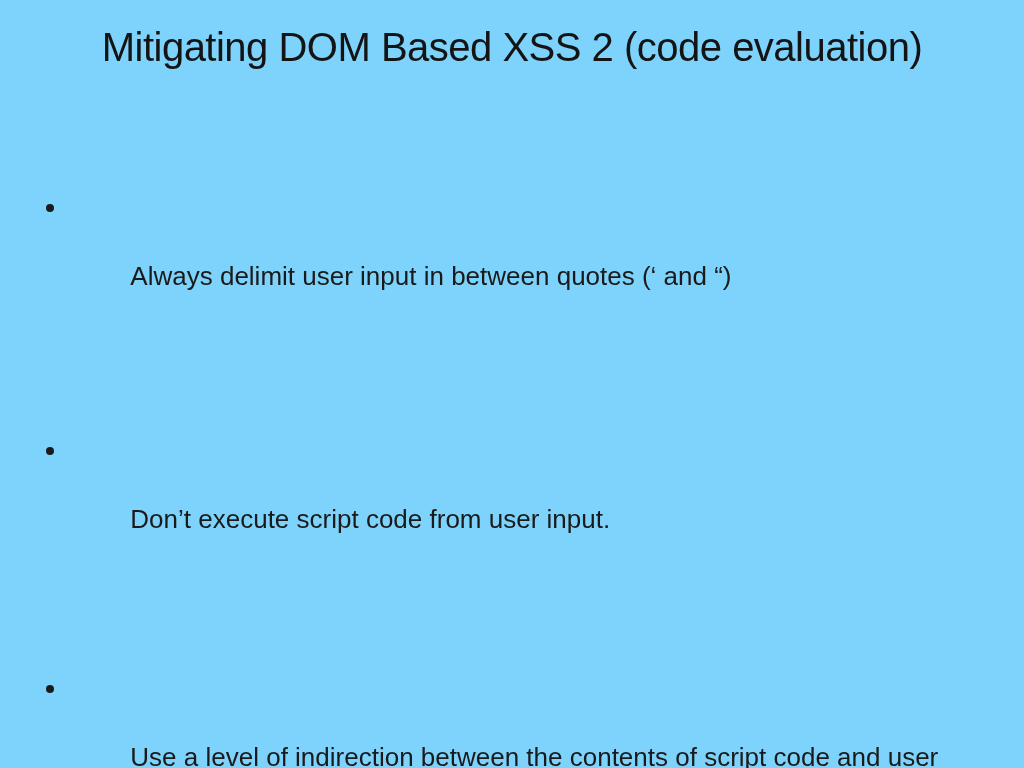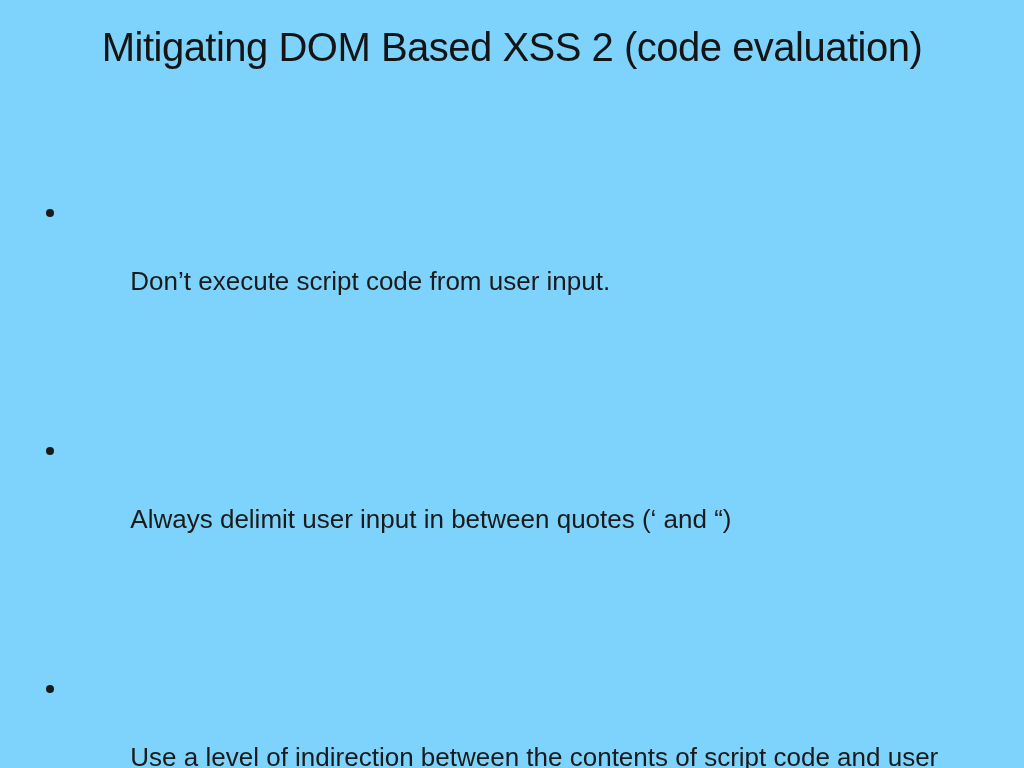--- a/index.html
+++ b/index.html
@@ -50,28 +50,28 @@
 </style>
 </head>
 <body>
 
 <div class="slide">
 
   <div class="title">Mitigating DOM Based XSS 2 (code evaluation)</div>
 
   <div class="content">
 
+    <div class="bullet">
+      <span class="dot"></span>
+      <span>Always delimit user input in between quotes (‘ and “)</span>
+    </div>
+
     <div class="bullet mt-b2">
       <span class="dot"></span>
       <span>Don’t execute script code from user input.</span>
-    </div>
-
-    <div class="bullet">
-      <span class="dot"></span>
-      <span>Always delimit user input in between quotes (‘ and “)</span>
     </div>
 
     <div class="bullet">
       <span class="dot"></span>
       <span>Use a level of indirection between the contents of script code and user input.</span>
     </div>
 
     
 
     

